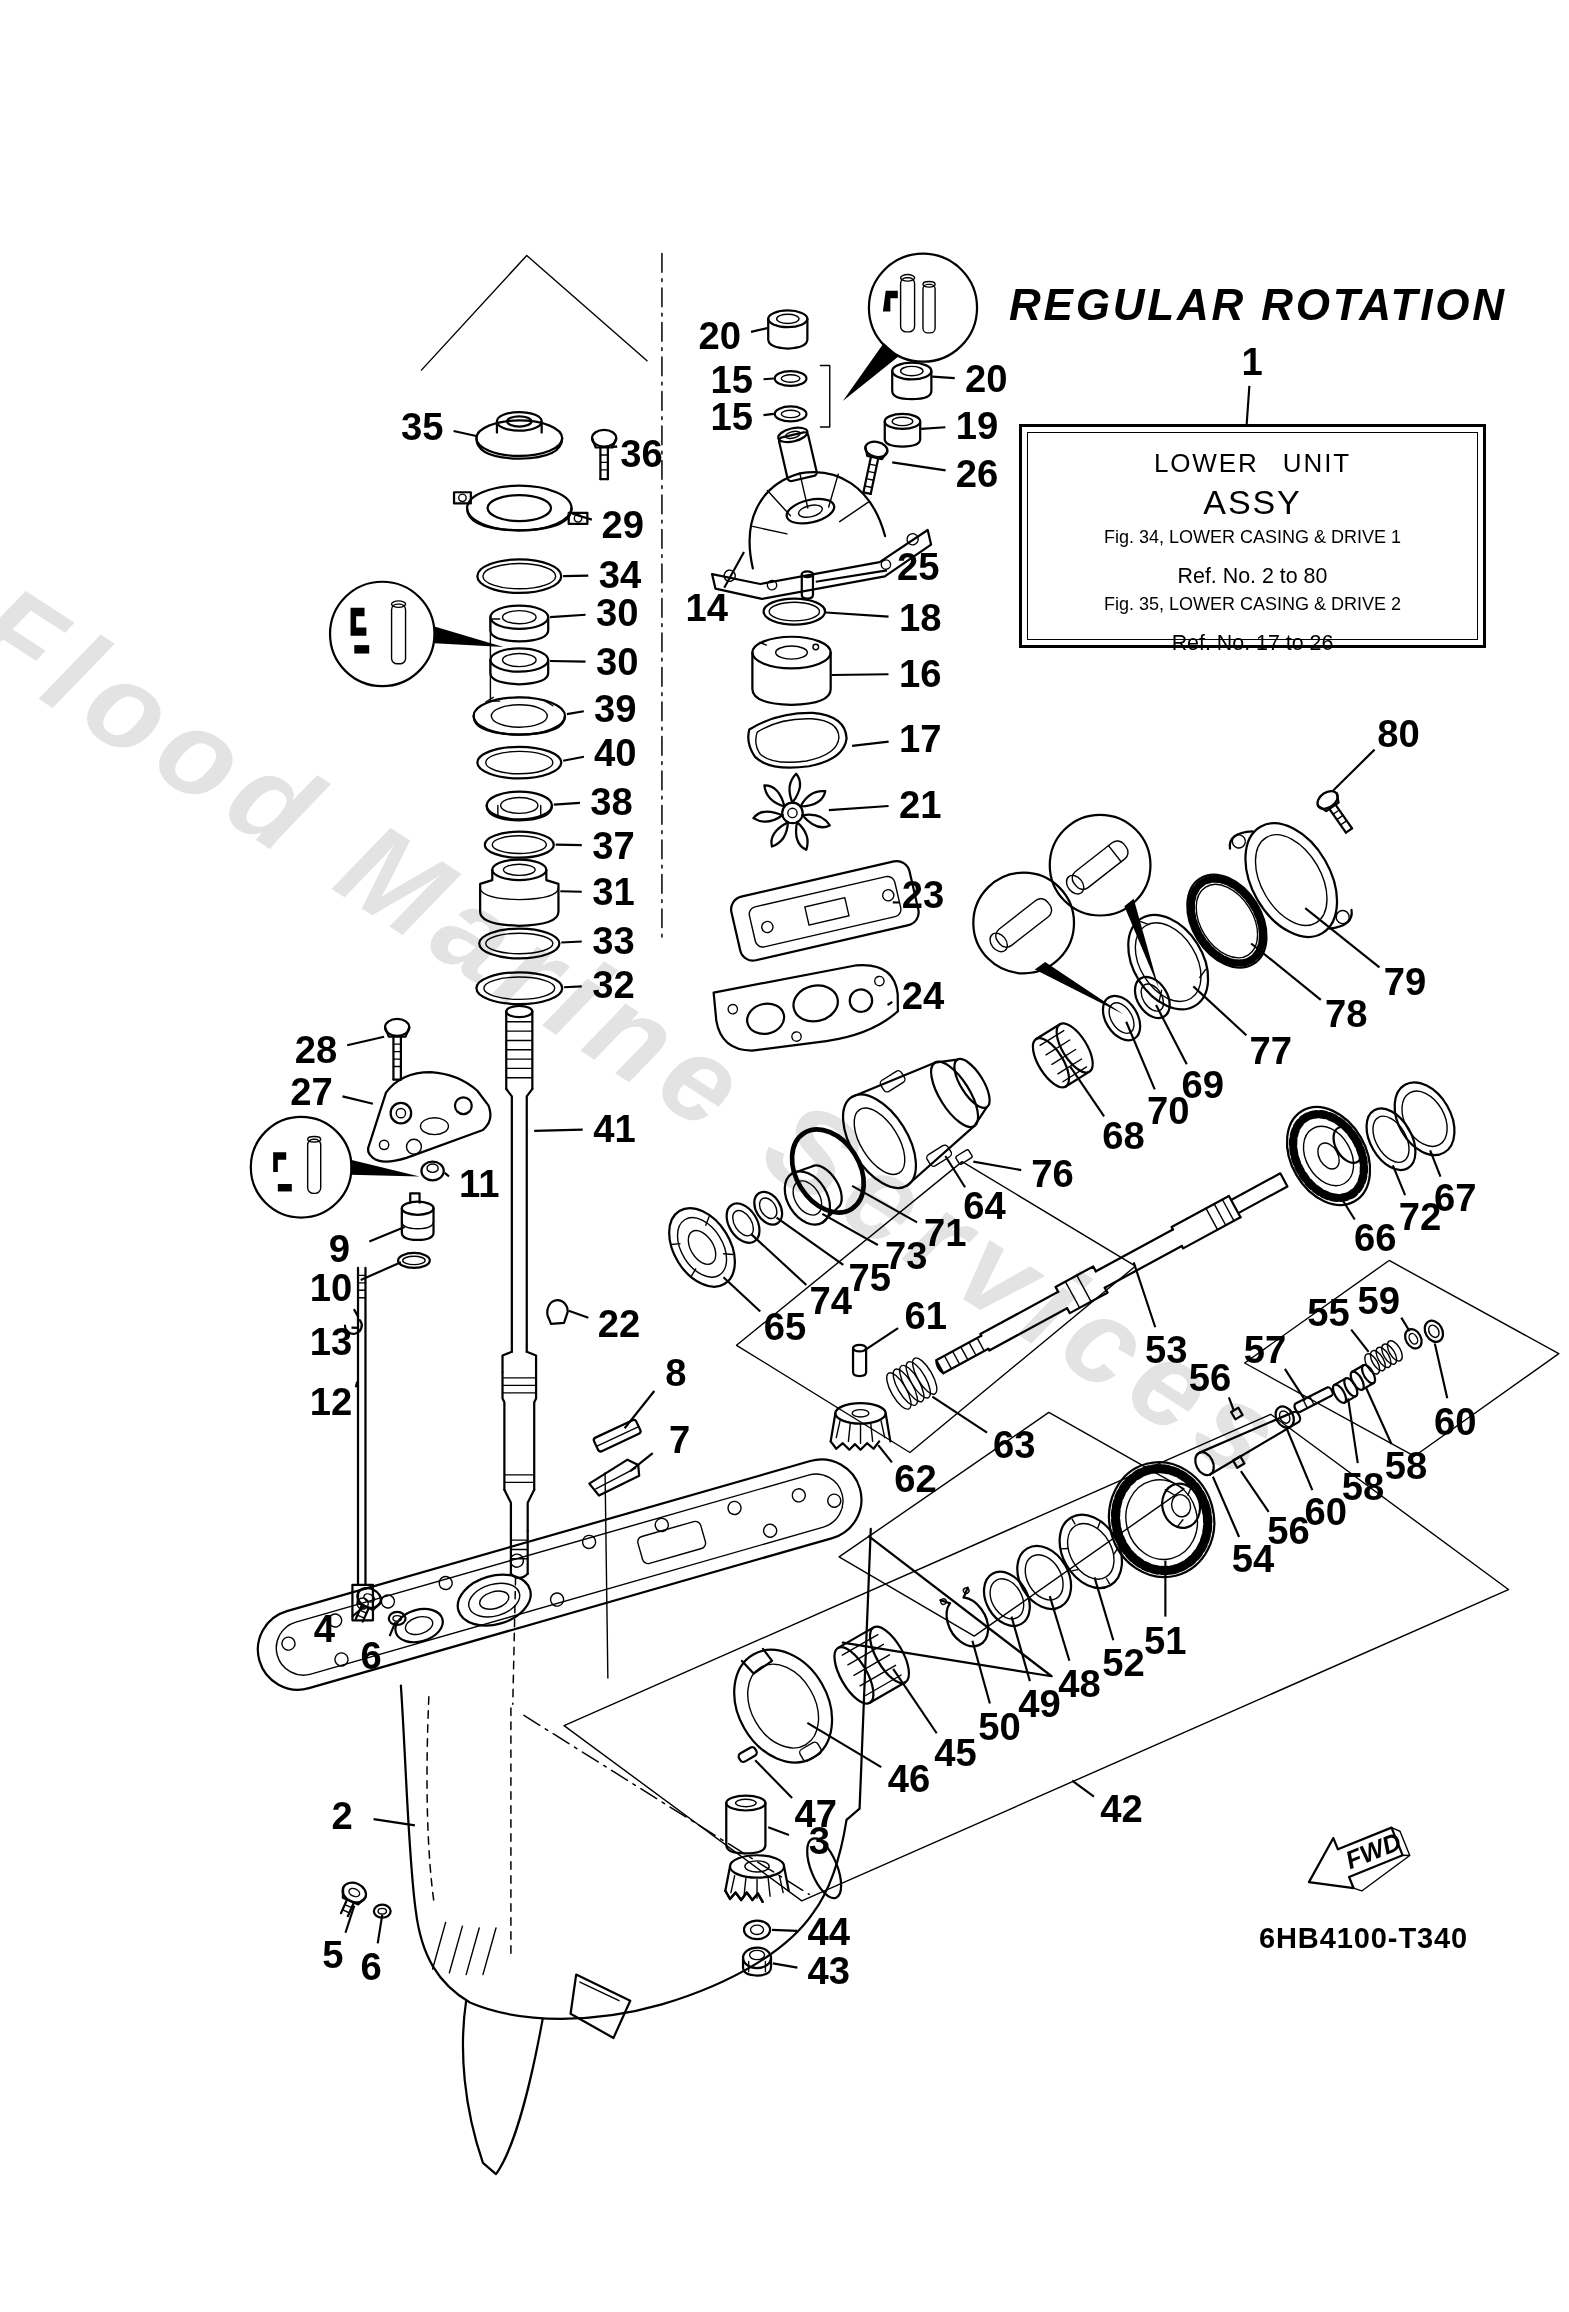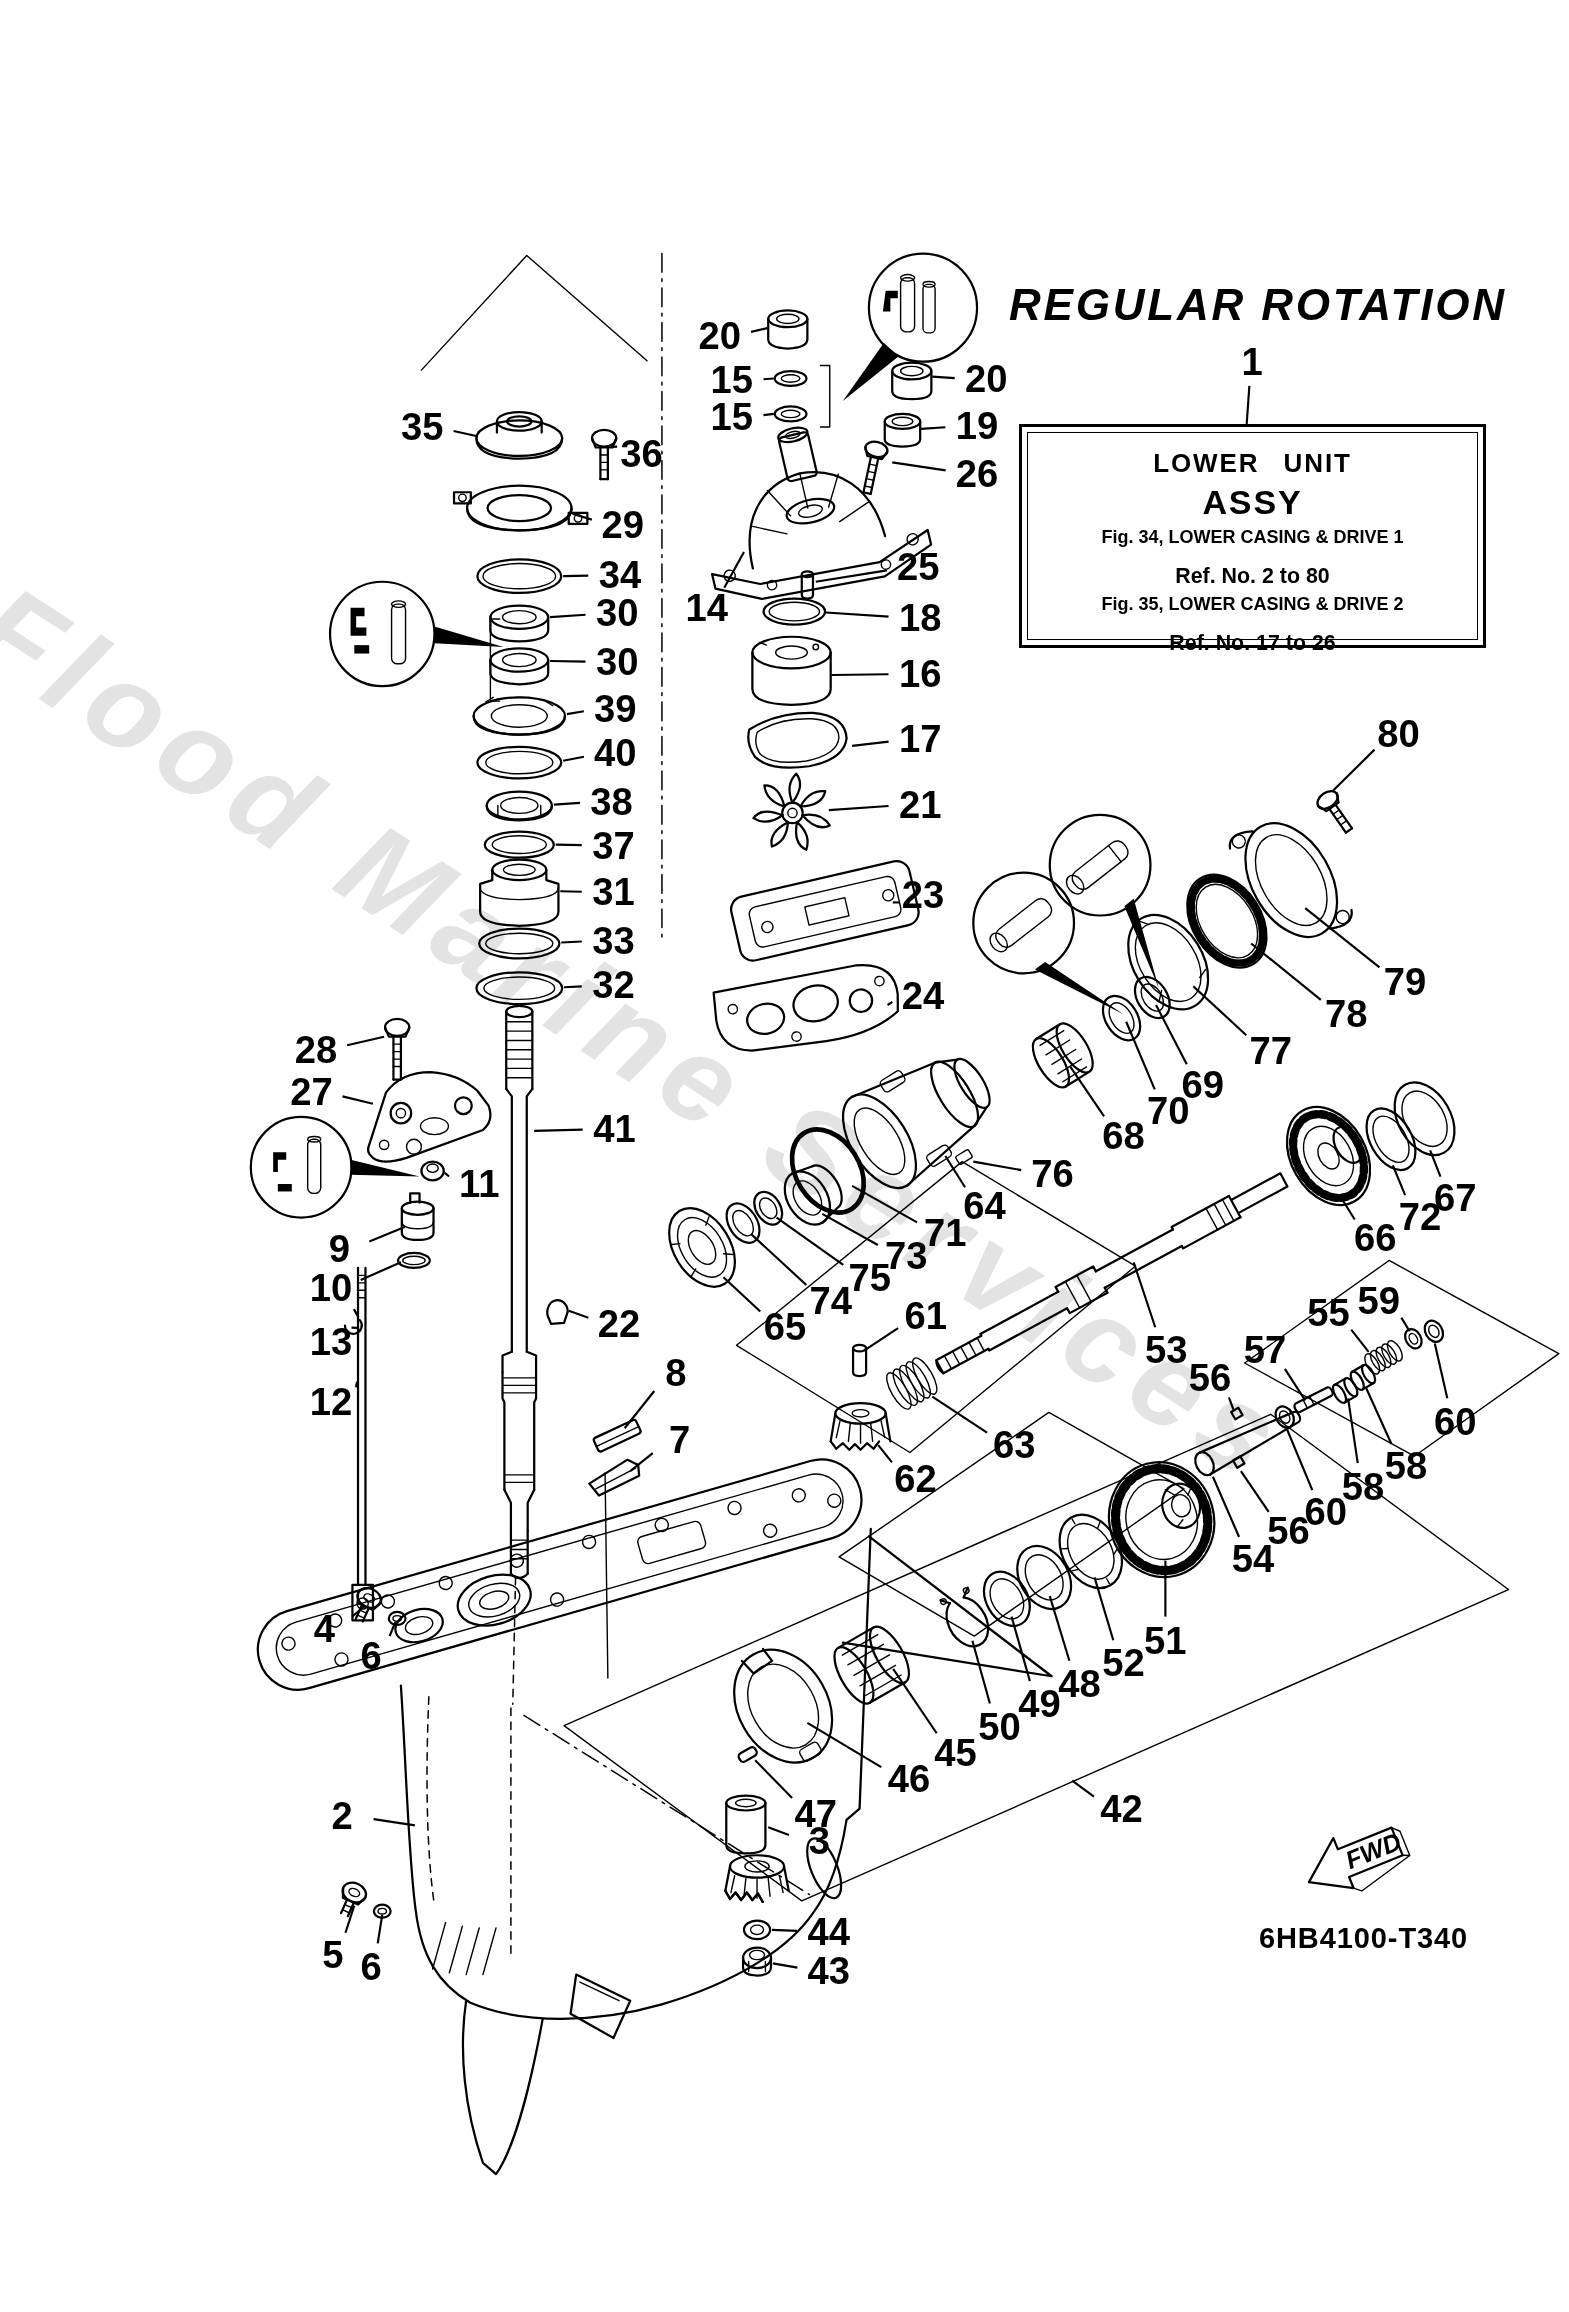--- a/index.html
+++ b/index.html
@@ -17,21 +17,21 @@
   .leader{stroke:#000;stroke-width:2.3}
   .callout{font-family:"Liberation Sans",sans-serif;font-size:41px;font-weight:bold;
         text-anchor:middle;fill:#000}
   .fwd-text{font-family:"Liberation Sans",sans-serif;font-size:27px;font-weight:bold;
         font-style:italic;fill:#000}
   .title{position:absolute;left:1009px;top:280px;width:485px;text-align:left;font-size:44px;
         font-weight:bold;font-style:italic;letter-spacing:2.8px;z-index:3;white-space:nowrap}
   .infobox{position:absolute;left:1019px;top:424px;width:461px;height:218px;border:3.7px solid #000;
         background:#fff;z-index:3}
   .infobox-inner{position:absolute;left:4.7px;top:4.7px;right:4.7px;bottom:4.7px;border:1.9px solid #000;
-        text-align:center;font-weight:bold}
+        text-align:center;font-weight:normal}
   .ib-l1{font-size:26px;margin-top:15px;letter-spacing:1.9px;word-spacing:15px}
   .ib-l2{font-size:34px;margin-top:4px;letter-spacing:1.9px}
   .ib-fig{font-size:18px;margin-top:5px}
   .ib-ref{font-size:21.4px;margin-top:16px}
   .code{position:absolute;left:1259px;top:1922px;width:227px;font-size:29px;
         font-weight:bold;letter-spacing:0.9px;z-index:3}
 </style>
 </head>
 <body>
 

